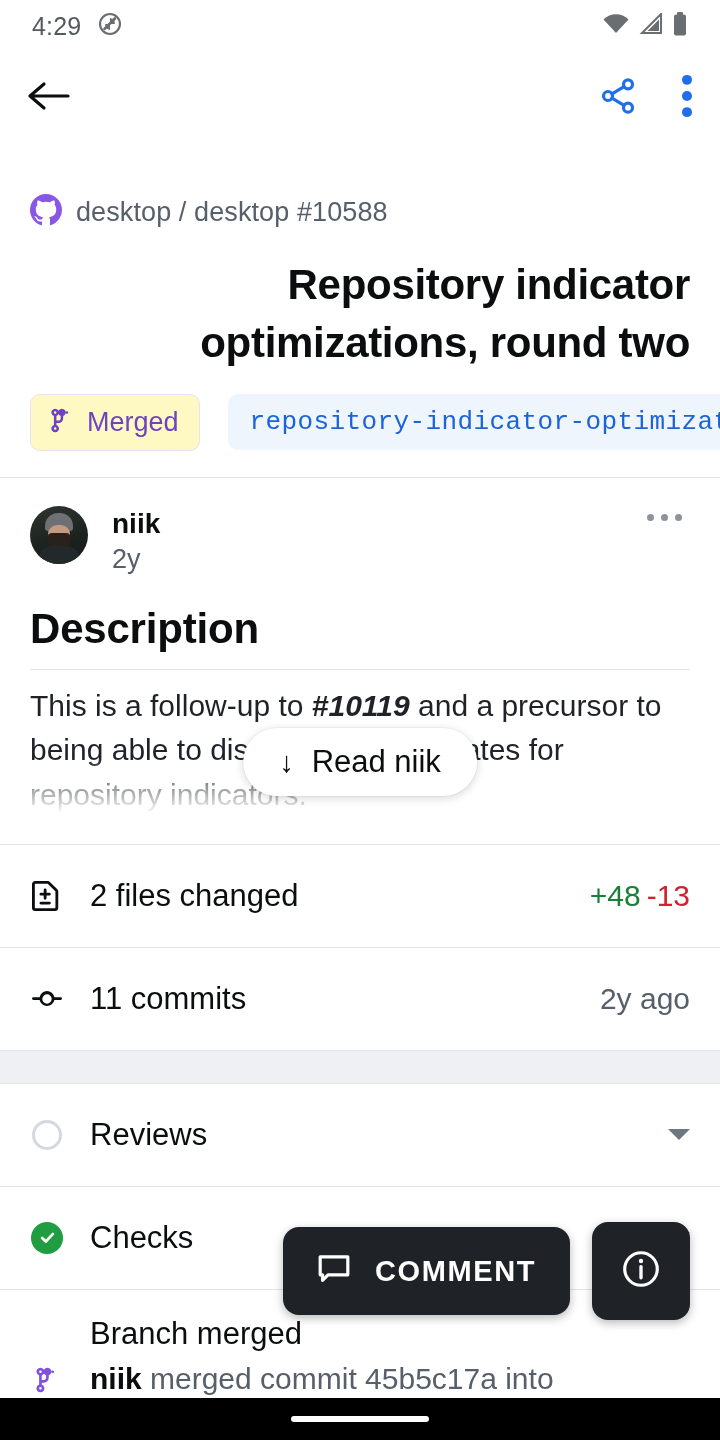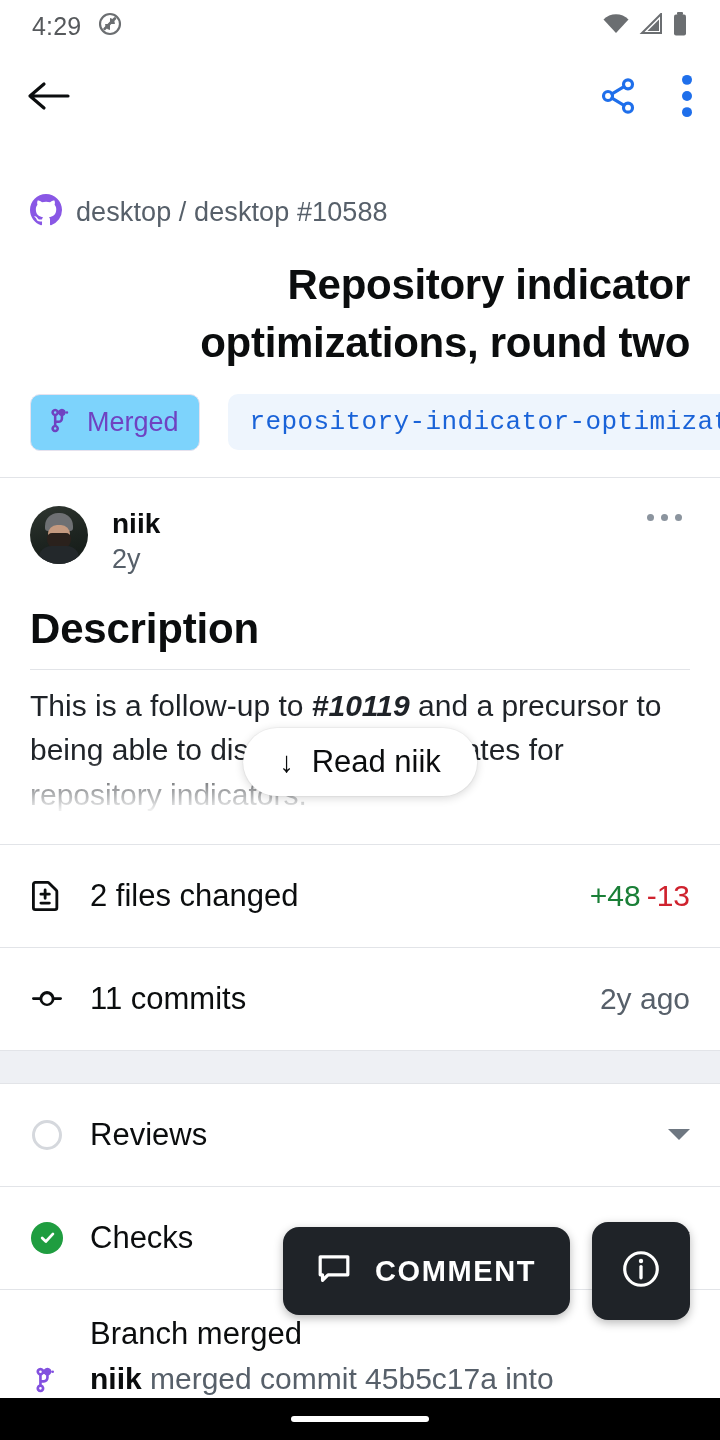--- a/index.html
+++ b/index.html
@@ -41,21 +41,21 @@
   }
 
   
   .chips {
     margin-top: 22px; display:flex; align-items:center; gap:28px;
     padding-left: 30px; padding-bottom: 26px;
     white-space: nowrap; overflow: hidden;
   }
   .chip-merged {
     display:flex; align-items:center; gap:12px;
-    background:#7dd3fc; border:1px solid #e6e2ee;
+    background:#fef9c3; border:1px solid #e6e2ee;
     border-radius: 10px; padding: 12px 20px 12px 17px;
     flex: 0 0 auto;
   }
   .chip-merged .label { font-size:27px; color:#6f42c1; }
   .chip-branch {
     background:#eef5fd; border-radius: 10px;
     padding: 13px 22px; flex: 0 0 auto;
     font-family:"Liberation Mono", monospace;
     font-size:26px; color:#1a63d8; letter-spacing:.4px;
   }

